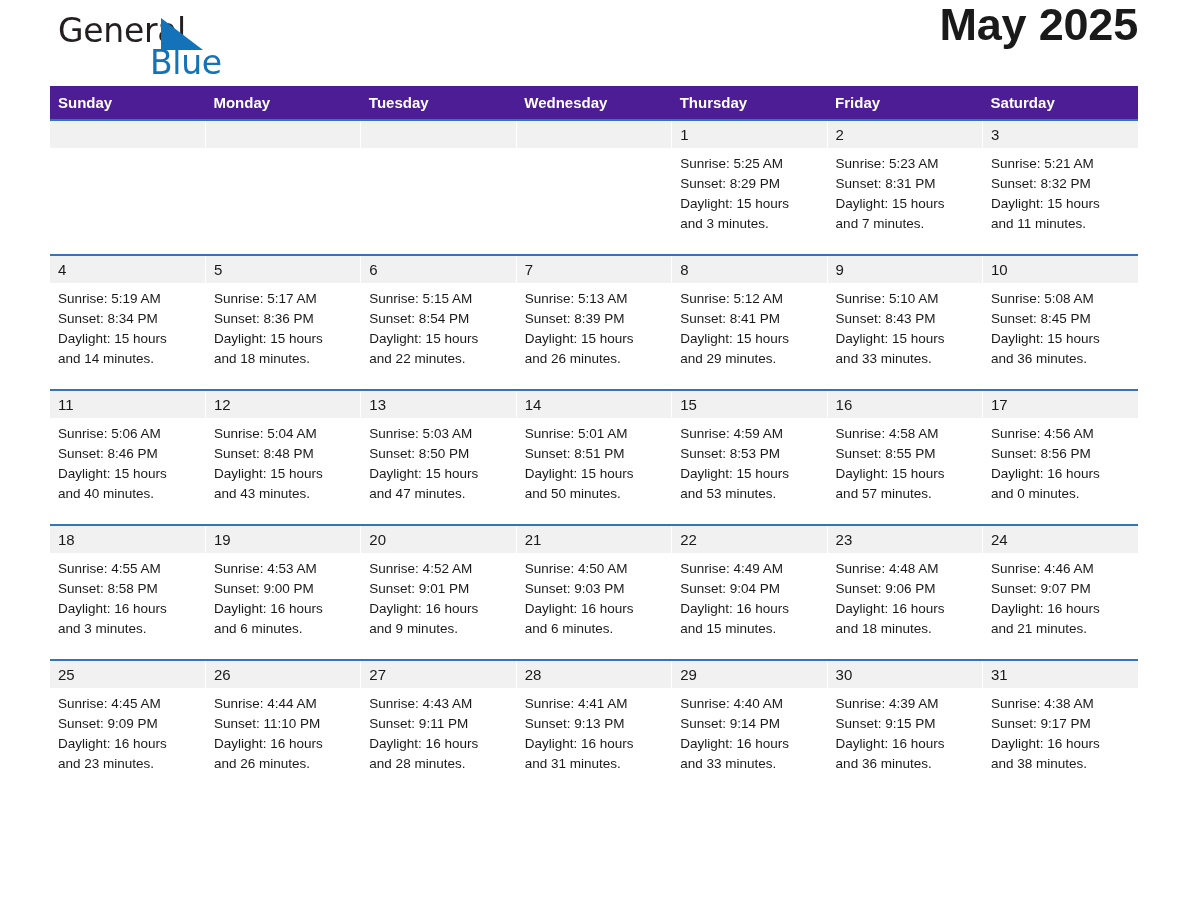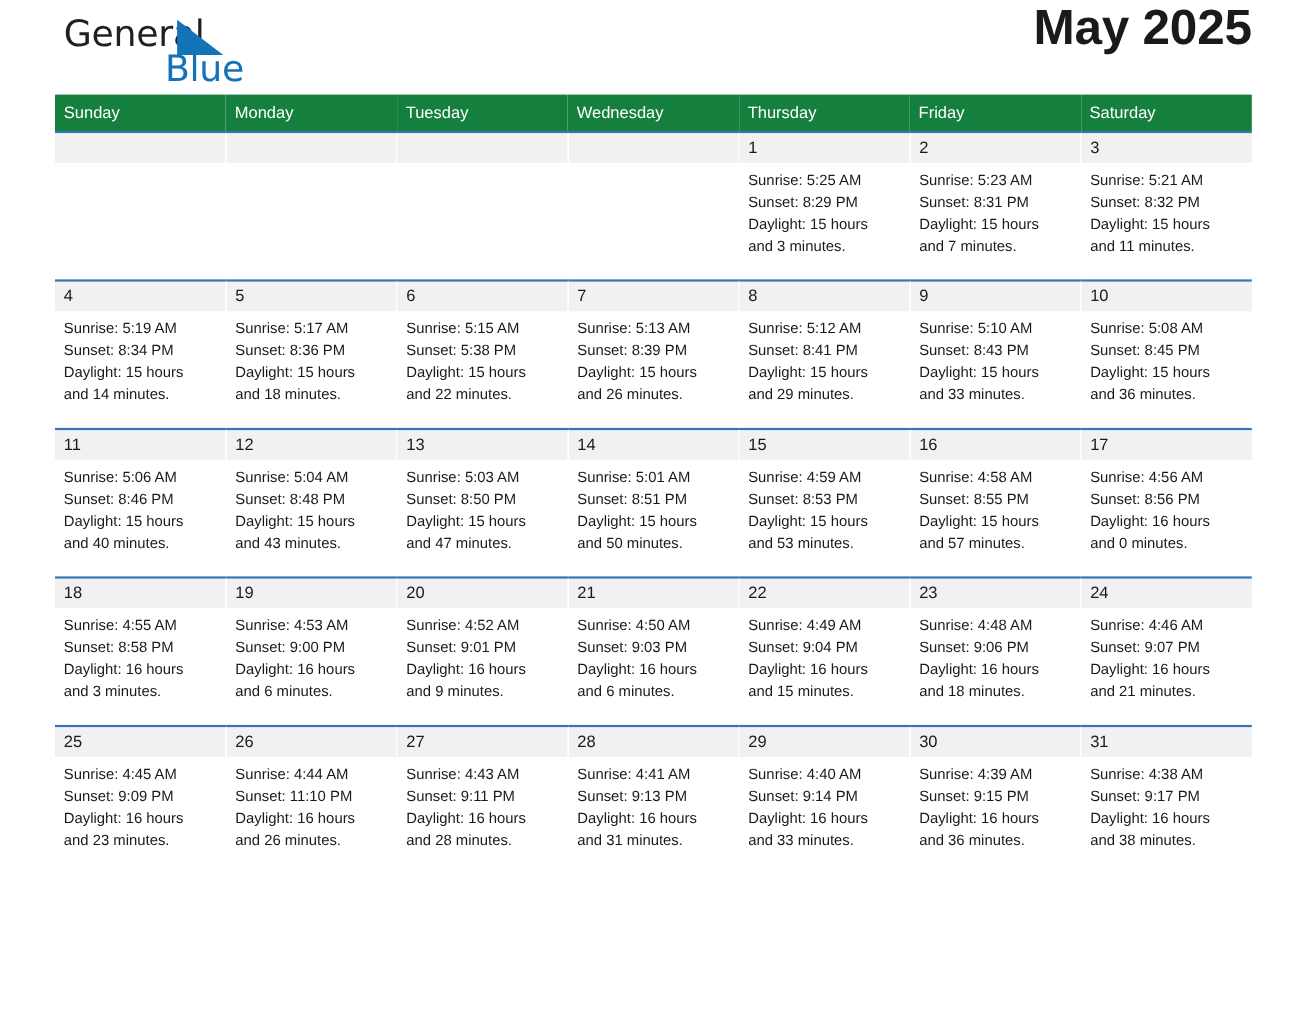--- a/index.html
+++ b/index.html
@@ -94,24 +94,24 @@
 
   
   .calendar {
     width: 1088px;
     border-collapse: collapse;
     table-layout: fixed;
   }
   .calendar col { width: 14.2857%; }
 
   .dow-row th {
-    background: #15803d;
+    background: #4c1d95;
     color: #ffffff;
     font-size: 15px;
-    font-weight: 400;
+    font-weight: 700;
     text-align: left;
     padding: 6px 0 7px 8px;
     height: 20px;
     border: none;
     vertical-align: middle;
   }
 
   .week-row td {
     padding: 0;
     vertical-align: top;
@@ -245,21 +245,21 @@
             <div>Sunrise: 5:17 AM</div>
             <div>Sunset: 8:36 PM</div>
             <div>Daylight: 15 hours</div>
             <div>and 18 minutes.</div>
           </div>
         </td>
         <td>
           <div class="daynum">6</div>
           <div class="cell-body">
             <div>Sunrise: 5:15 AM</div>
-            <div>Sunset: 5:38 PM</div>
+            <div>Sunset: 8:54 PM</div>
             <div>Daylight: 15 hours</div>
             <div>and 22 minutes.</div>
           </div>
         </td>
         <td>
           <div class="daynum">7</div>
           <div class="cell-body">
             <div>Sunrise: 5:13 AM</div>
             <div>Sunset: 8:39 PM</div>
             <div>Daylight: 15 hours</div>

